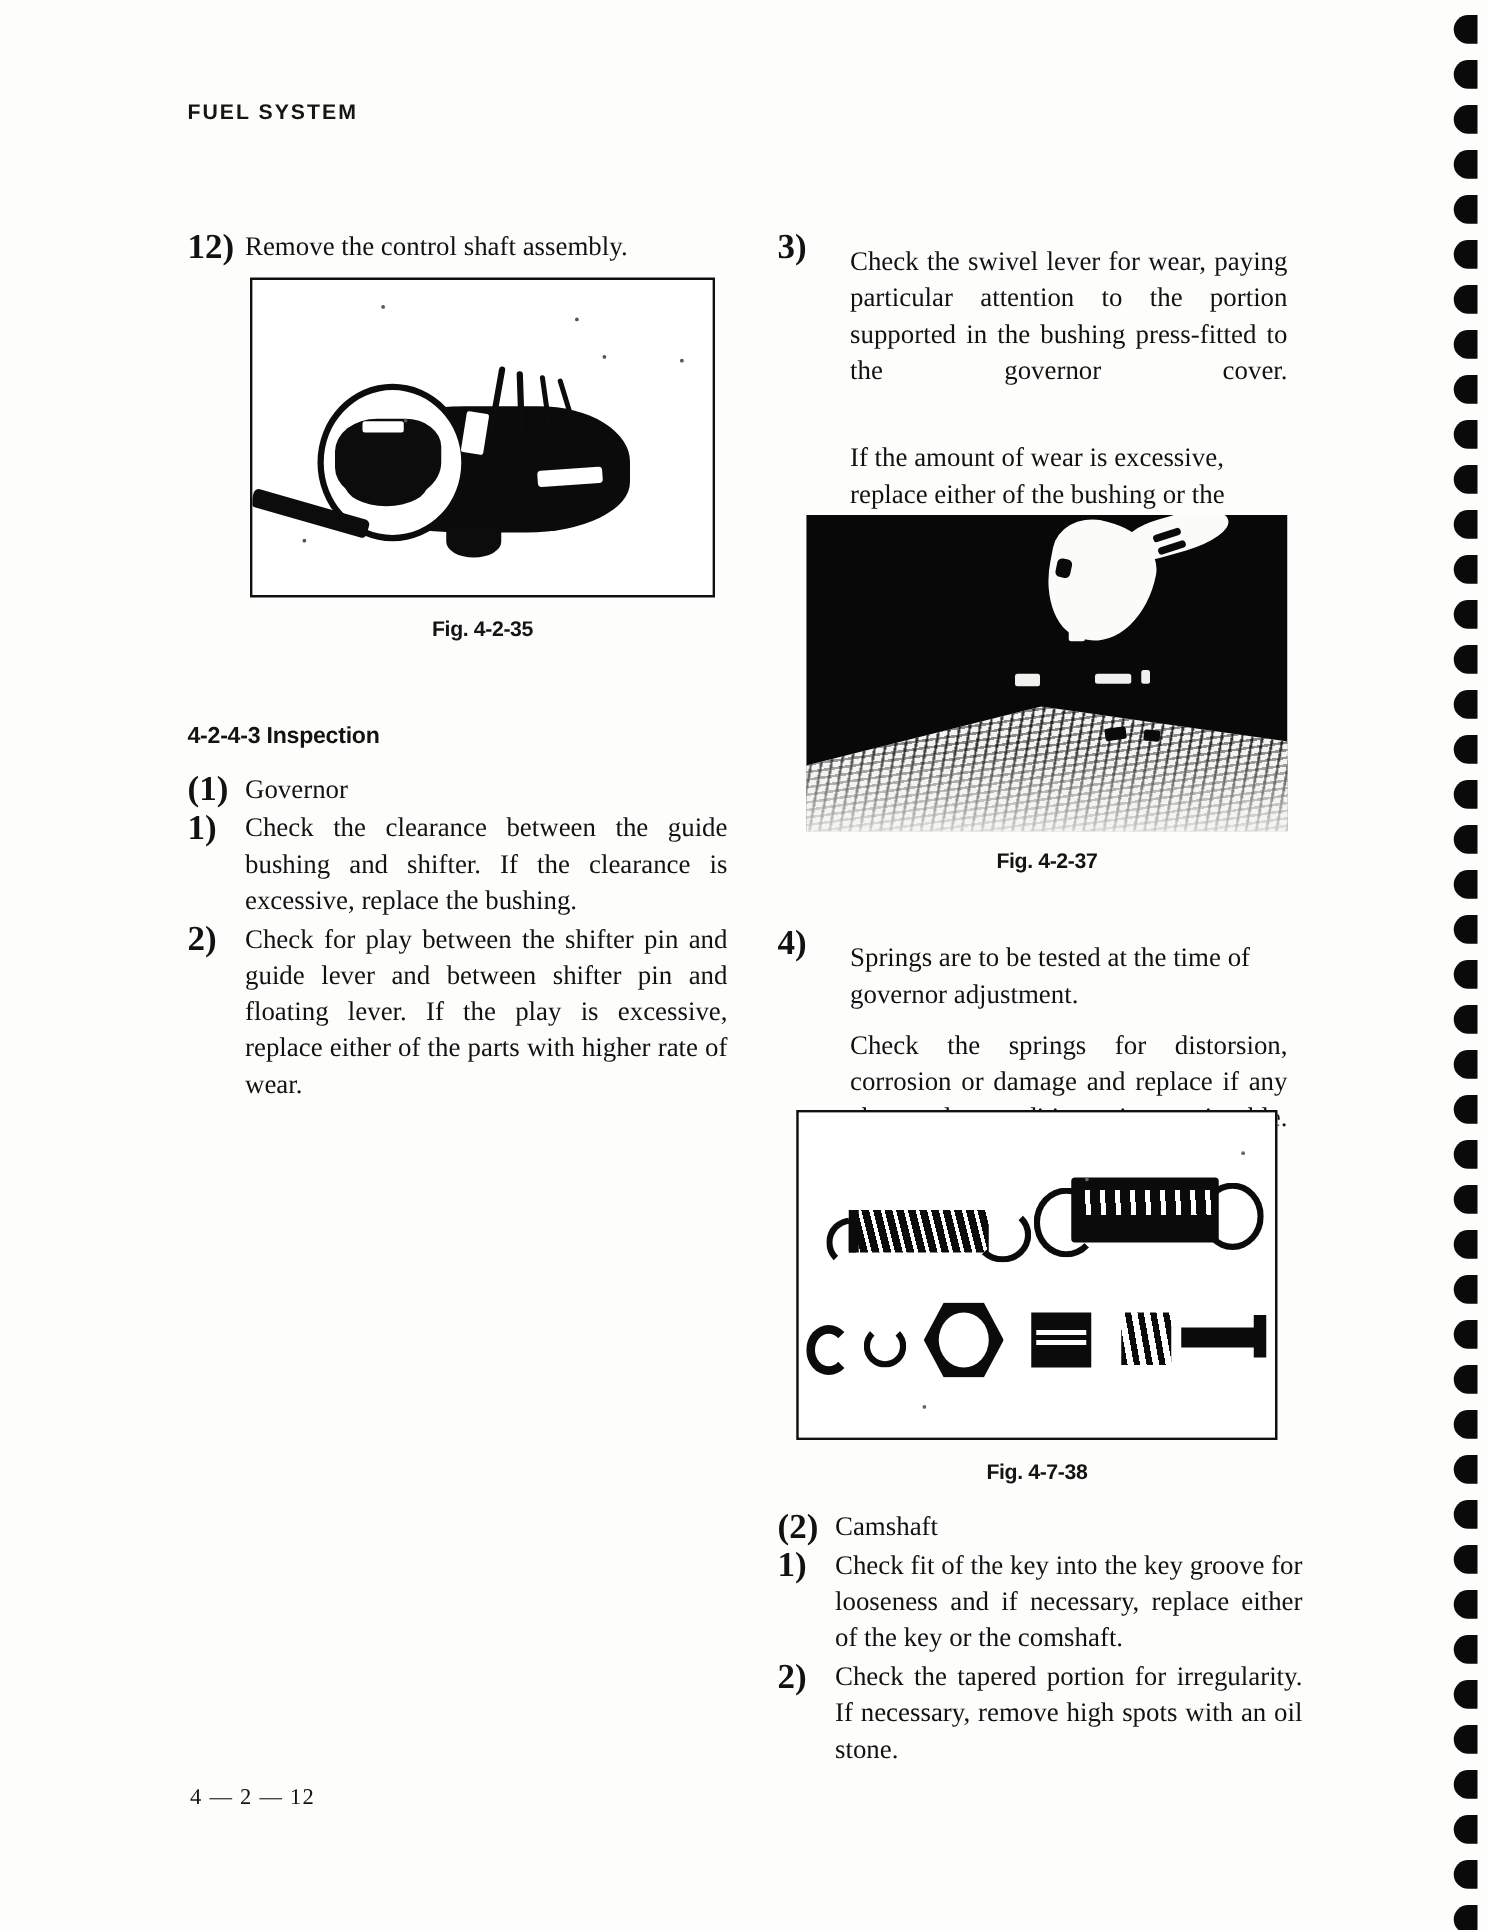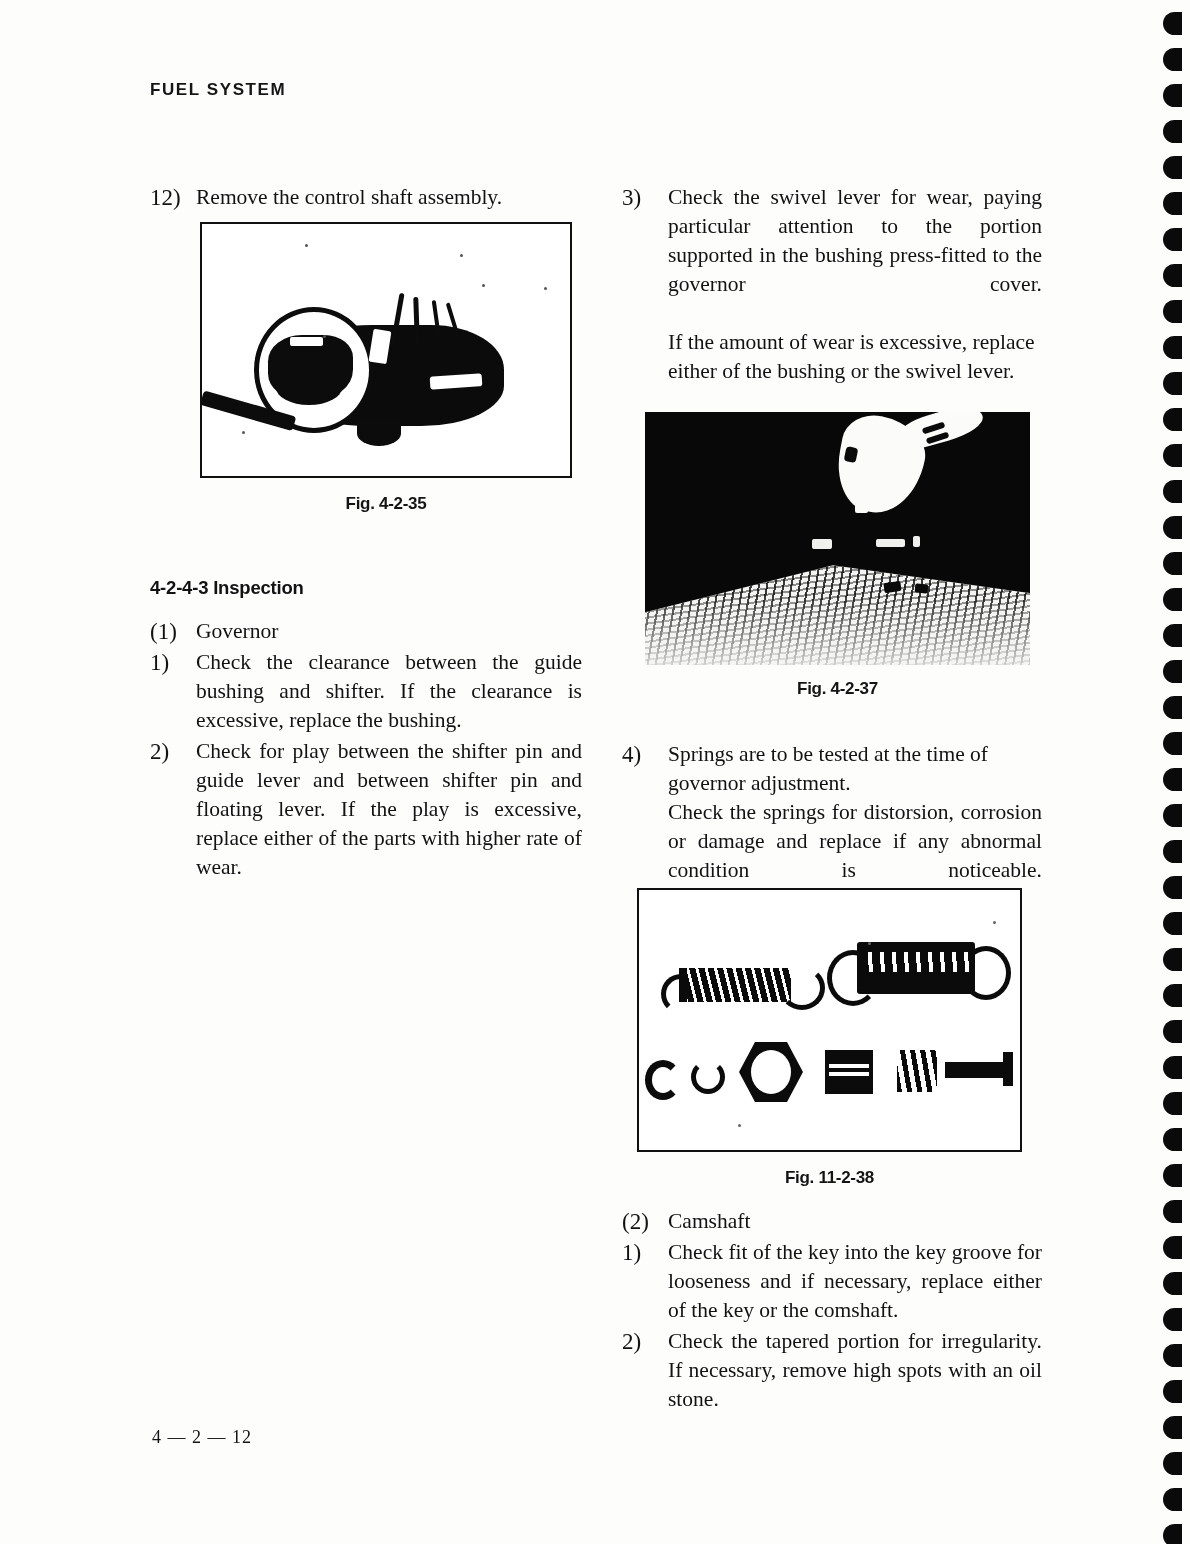--- a/index.html
+++ b/index.html
@@ -45,33 +45,34 @@
 
   
   .item {
     display: flex;
     align-items: flex-start;
     margin-bottom: 2px;
   }
   .item .marker {
     flex: 0 0 auto;
     width: 46px;
-    font-size: 23px;
+    font-size: 28px;
     line-height: 29px;
+    font-weight: bold;
   }
   .item .body {
     flex: 1 1 auto;
     font-size: 21.5px;
     line-height: 29px;
     text-align: justify;
     text-justify: inter-word;
     font-family: Liberation Serif, serif;
   }
   .item .body.nojustify { text-align: left; }
-  .item .body p { margin: 0; }
+  .item .body p { margin: 12px; }
   .item .body p.just {
     text-align: justify;
   }
   
   .item .body p.just::after {
     content: "";
     display: inline-block;
     width: 100%;
   }
   .item .body p.last {
@@ -562,21 +563,21 @@
              background:repeating-linear-gradient(80deg,#0b0b0b 0px,#0b0b0b 5px,#ffffff 5px,#ffffff 10px);"></div>
 
         <div class="bolt-shaft" style="left:306px; top:172px; width:62px; height:16px;"></div>
         <div class="bolt-head" style="left:364px; top:162px; width:10px; height:34px;"></div>
 
         <div class="speck" style="position:absolute; left:60%; top:20%; width:3px; height:3px; background:#666; border-radius:50%;"></div>
         <div class="speck" style="position:absolute; left:93%; top:12%; width:3px; height:3px; background:#666; border-radius:50%;"></div>
         <div class="speck" style="position:absolute; left:26%; top:90%; width:3px; height:3px; background:#666; border-radius:50%;"></div>
       </div>
     </div>
-    <div class="fig-caption">Fig. 11-2-38</div>
+    <div class="fig-caption">Fig. 4-7-38</div>
   </div>
 
   <div class="col-right" style="top:1207px;">
 
     <div class="item">
       <div class="marker">(2)</div>
       <div class="body nojustify">Camshaft</div>
     </div>
 
     <div class="item">

